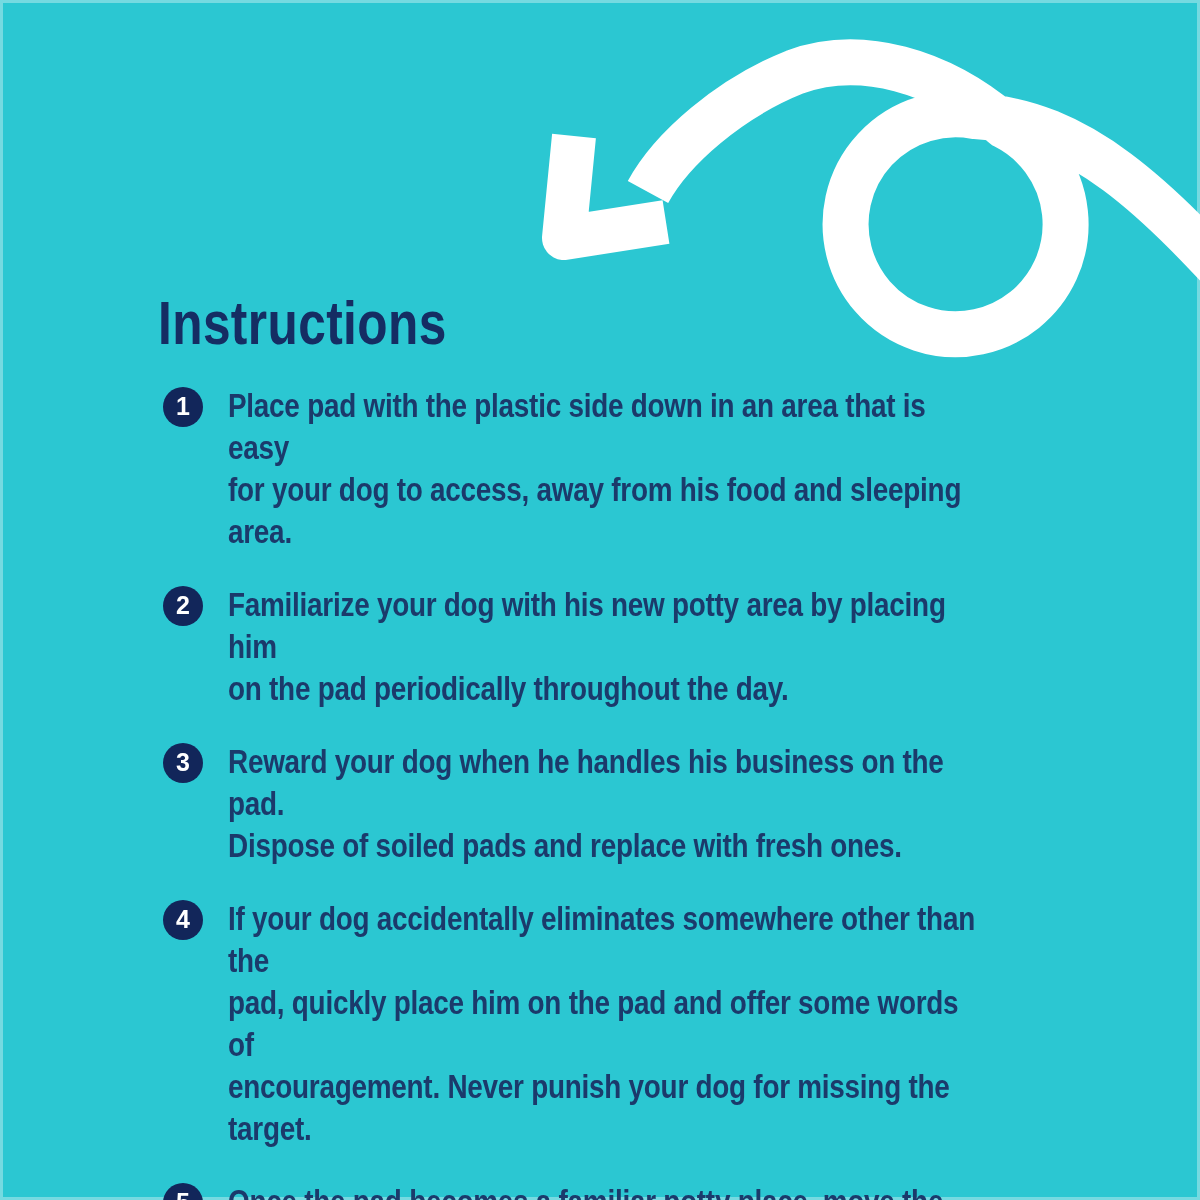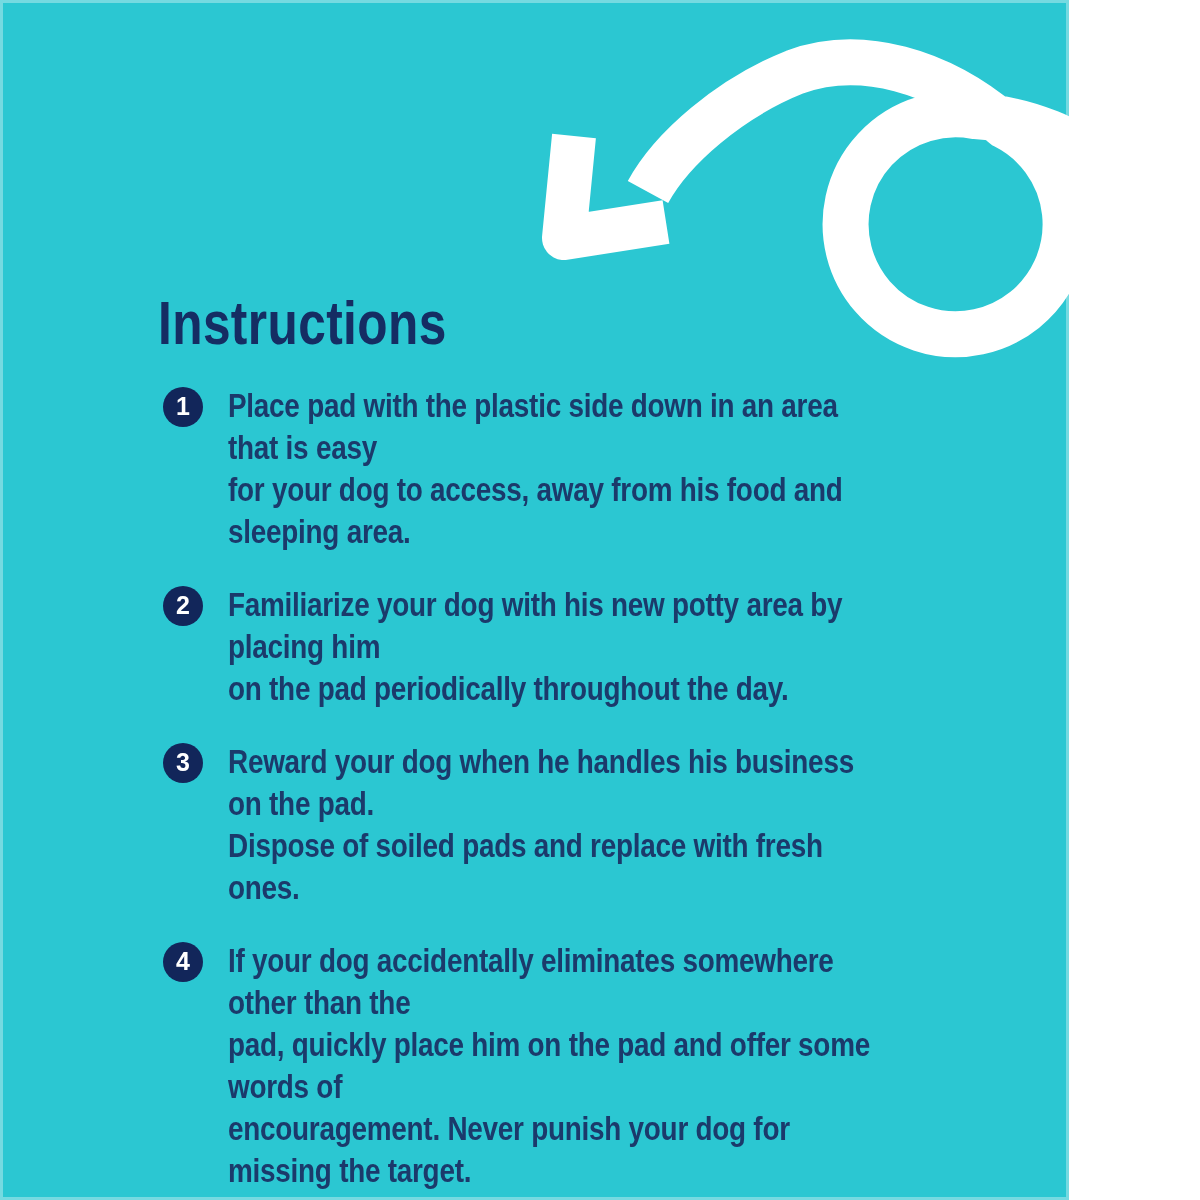--- a/index.html
+++ b/index.html
@@ -10,21 +10,21 @@
     --arrow:#ffffff;
   }
   *{margin:0;padding:0;box-sizing:border-box;}
   html,body{width:1200px;height:1200px;}
   body{
     font-family:"Liberation Sans",sans-serif;
     background:#fff;
   }
   .canvas{
     position:relative;
-    width:1069px;height:1200px;
+    width:1200px;height:1200px;
     background:var(--bg);
     overflow:hidden;
     box-shadow:inset 0 0 0 3px rgba(255,255,255,.35);
   }
   .arrow-svg{
     position:absolute;
     top:0;left:0;
     width:1200px;height:1200px;
     pointer-events:none;
   }

